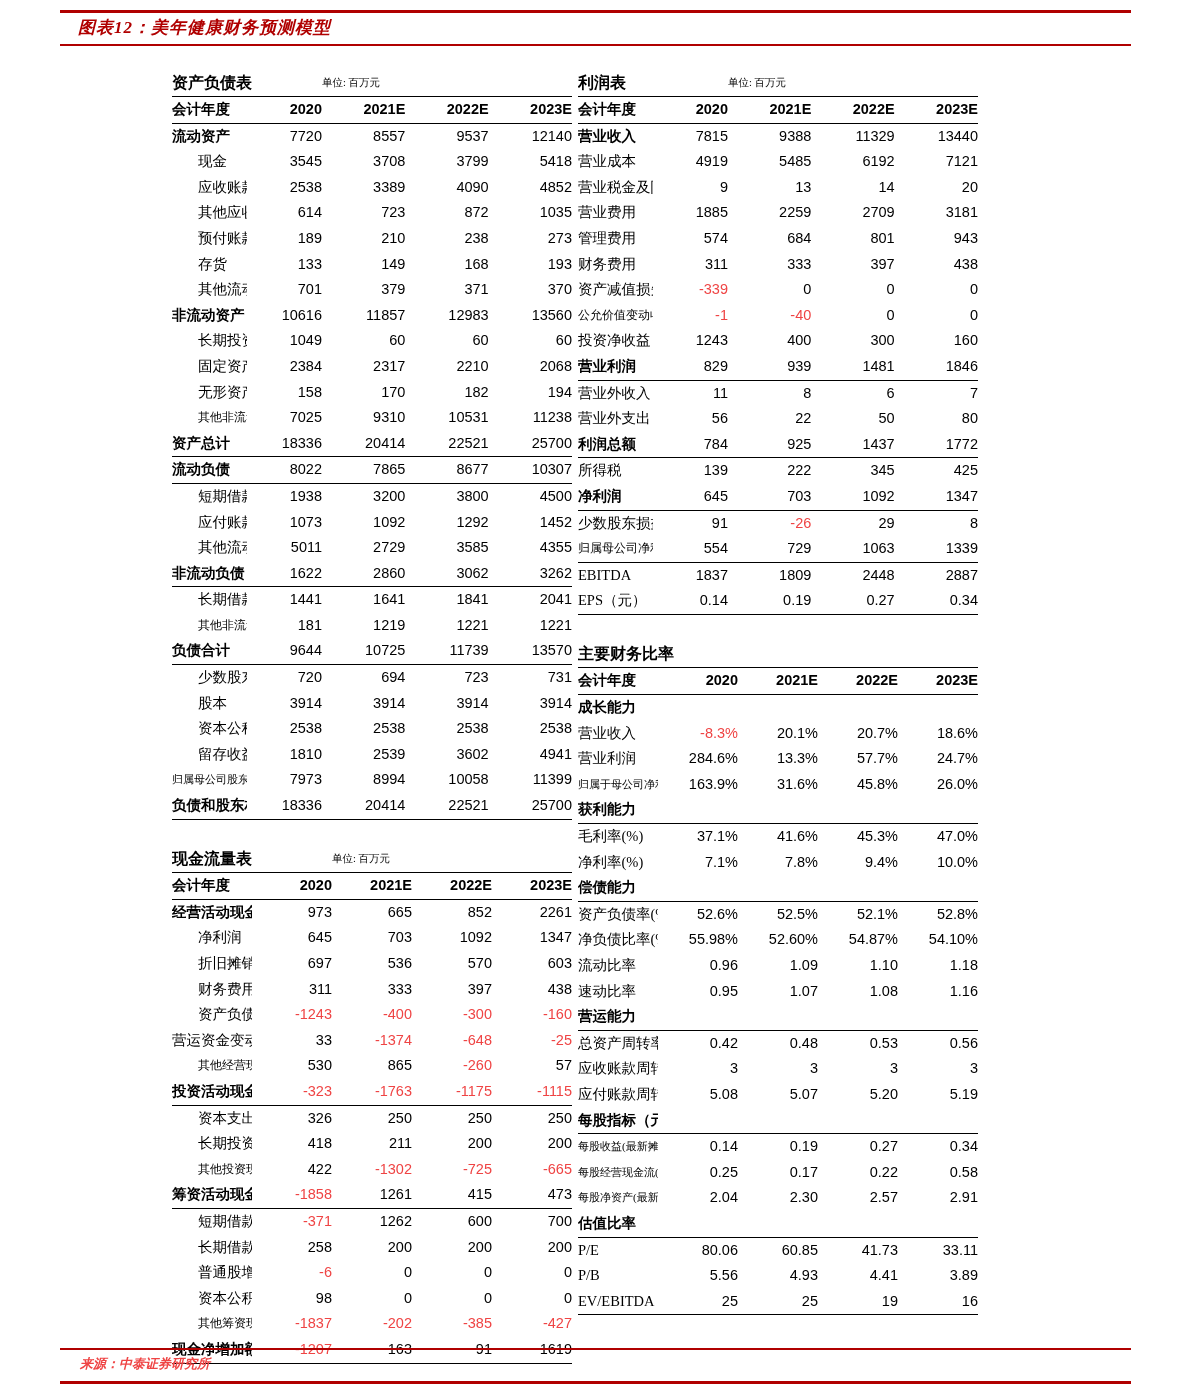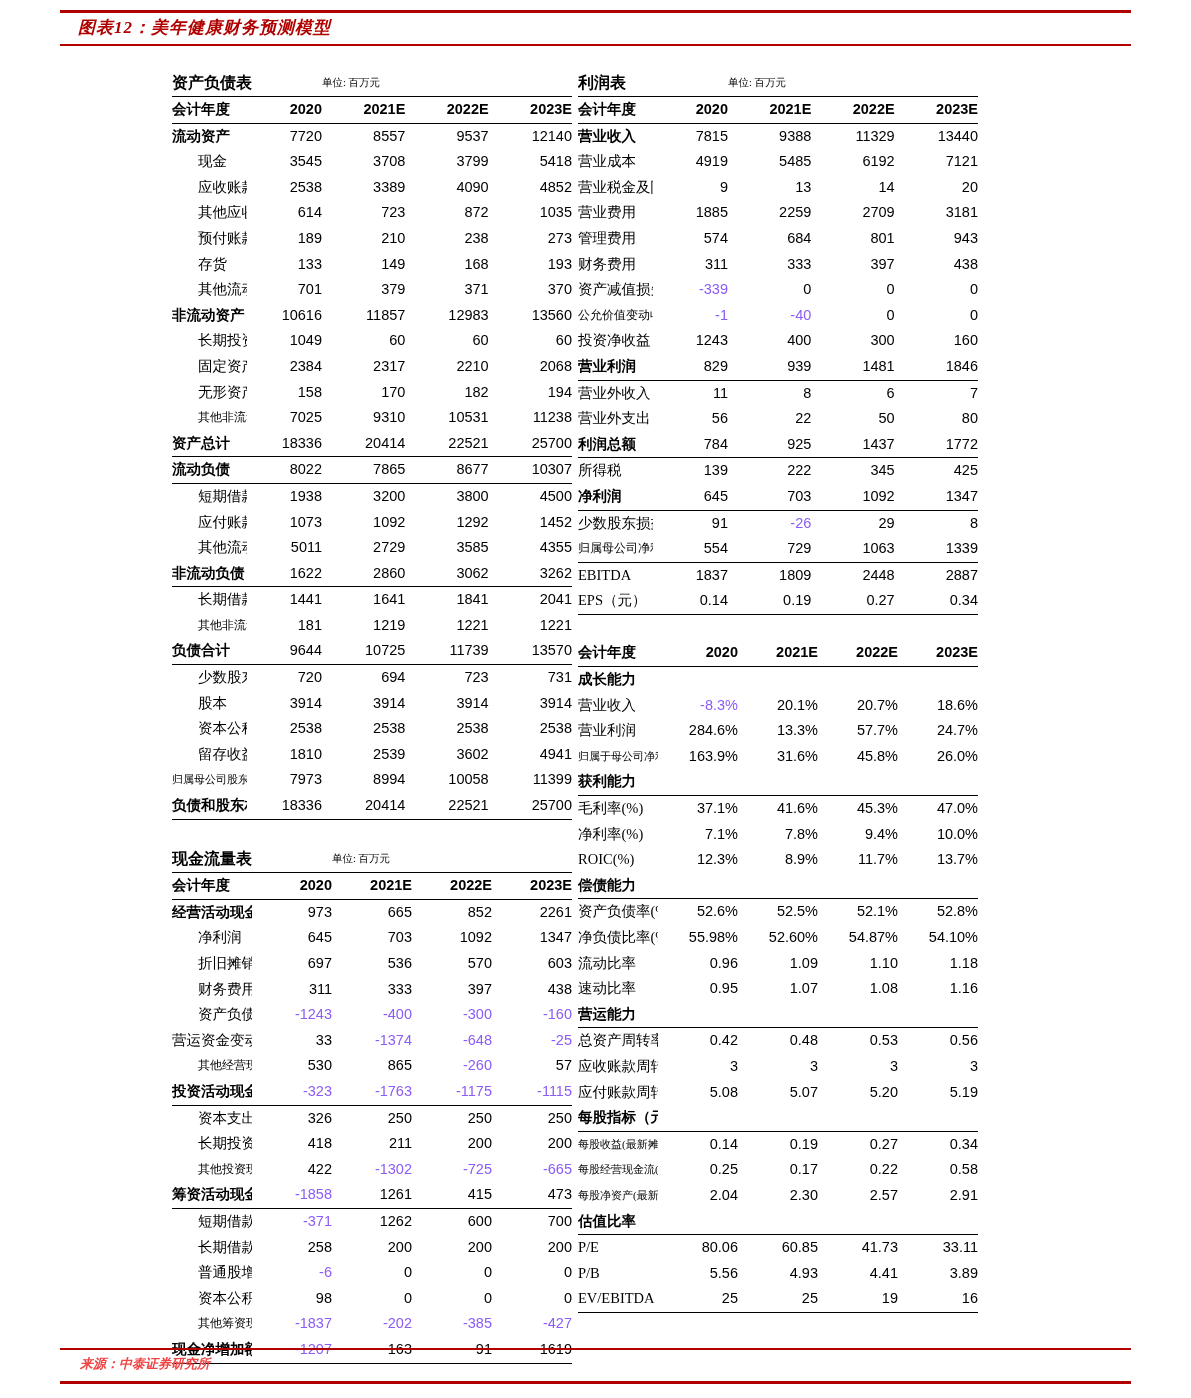--- a/index.html
+++ b/index.html
@@ -82,21 +82,21 @@
     text-align:left;font-size:10.5px;font-weight:normal;
     font-family:"Liberation Serif","DejaVu Serif",serif;
   }
 
   
   tr.yearhead td{font-weight:bold;}
 
   tr.rule-under td{border-bottom:1px solid #000;}
   tr.rule-under-thick td{border-bottom:1.6px solid #000;}
 
-  .neg{color:#8b5cf6;}
+  .neg{color:#ef4444;}
   tr.spacer td{height:25.6px;border:none;}
 
   .serif-lbl{font-family:"Liberation Serif","DejaVu Serif",serif;}
 </style>
 </head>
 <body>
 
 <div class="page">
 
   <div class="title-rule-top"></div>
@@ -601,20 +601,24 @@
             <td class="num">0.27</td>
             <td class="num">0.34</td>
           </tr>
         </tbody>
     </table>
     <table class="fin">
       <tbody>
           <tr class="spacer">
             <td colspan="5"></td>
           </tr>
+          <tr class="sechead rule-under">
+            <td class="lbl sname serif-lbl" colspan="2">主要财务比率</td>
+            <td class="unit" colspan="3"></td>
+          </tr>
           <tr class="yearhead rule-under-thick">
             <td class="lbl bold serif-lbl">会计年度</td>
             <td class="num">2020</td>
             <td class="num">2021E</td>
             <td class="num">2022E</td>
             <td class="num">2023E</td>
           </tr>
           <tr>
             <td class="lbl bold serif-lbl">成长能力</td>
             <td class="num"></td>
@@ -657,27 +661,20 @@
             <td class="num">45.3%</td>
             <td class="num">47.0%</td>
           </tr>
           <tr>
             <td class="lbl serif-lbl">净利率(%)</td>
             <td class="num">7.1%</td>
             <td class="num">7.8%</td>
             <td class="num">9.4%</td>
             <td class="num">10.0%</td>
           </tr>
-          <tr>
-            <td class="lbl serif-lbl">ROIC(%)</td>
-            <td class="num">12.3%</td>
-            <td class="num">8.9%</td>
-            <td class="num">11.7%</td>
-            <td class="num">13.7%</td>
-          </tr>
           <tr class="rule-under">
             <td class="lbl bold serif-lbl">偿债能力</td>
             <td class="num"></td>
             <td class="num"></td>
             <td class="num"></td>
             <td class="num"></td>
           </tr>
           <tr>
             <td class="lbl serif-lbl">资产负债率(%)</td>
             <td class="num">52.6%</td>

